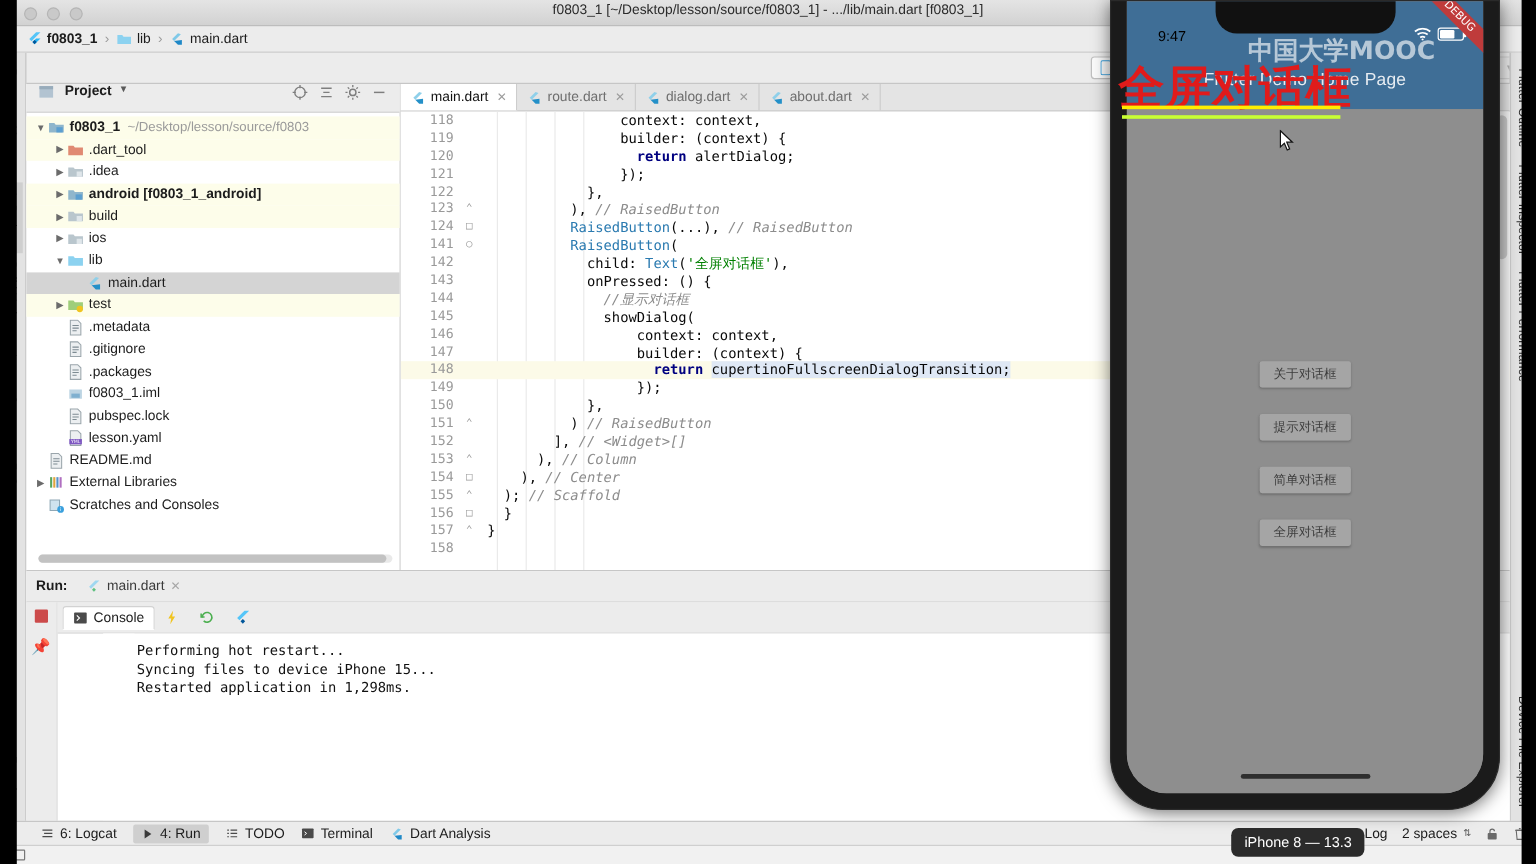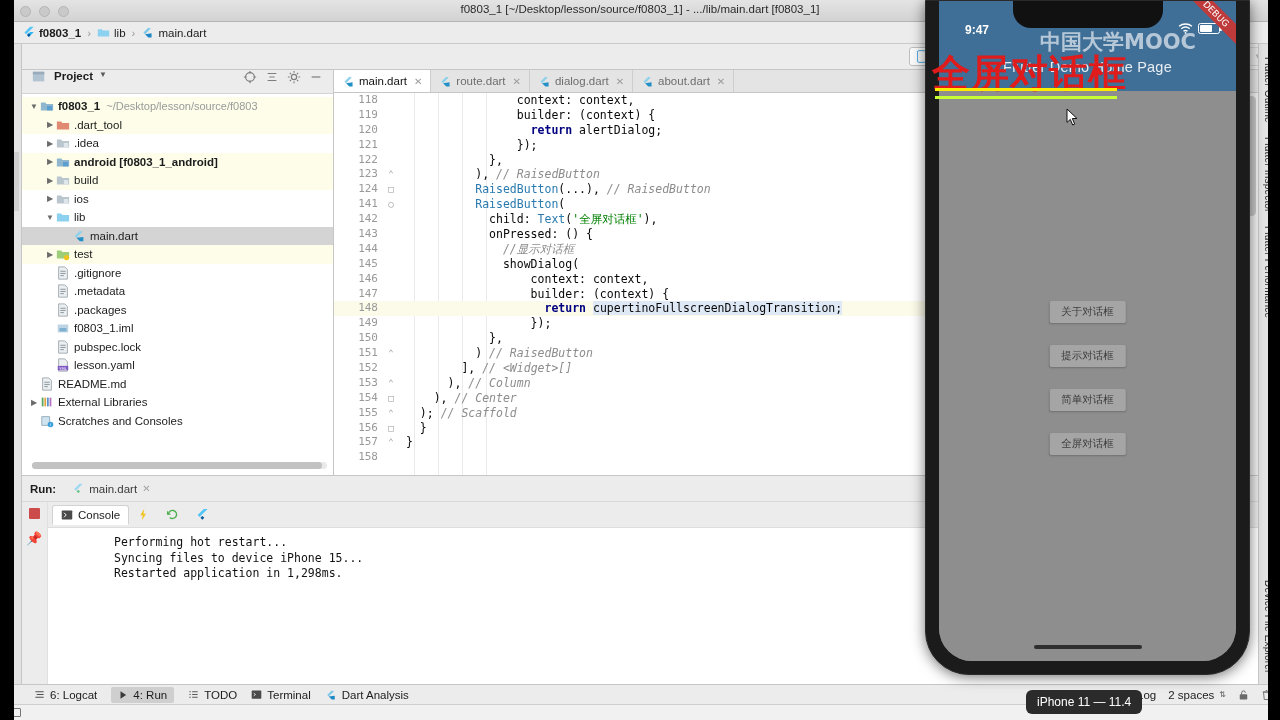--- a/index.html
+++ b/index.html
@@ -233,21 +233,21 @@
   }
   .notch {
     position: absolute; left: 50%; transform: translateX(-50%); top: 0;
     width: 150px; height: 27px; background: #111; border-radius: 0 0 18px 18px; z-index: 6;
   }
   .appbar {
     position: absolute; left: 0; top: 0; right: 0; height: 90px;
     background: #3f6e96;
   }
   .sbtime {
-    position: absolute; left: 26px; top: 22px; font-size: 12px; color: #ffffff; font-weight: bold;
+    position: absolute; left: 26px; top: 22px; font-size: 12px; color: #000000; font-weight: normal;
   }
   .sbright { position: absolute; right: 16px; top: 22px; display: flex; align-items: center; gap: 5px; }
   .wifi { width: 15px; height: 11px; }
   .batt { width: 22px; height: 11px; border: 1px solid #fff; border-radius: 2.5px; position: relative; }
   .batt::after { content:""; position:absolute; right:-3px; top:3px; width:2px; height:4px; background:#fff; border-radius:0 1px 1px 0; }
   .batt i { position:absolute; left:1px; top:1px; bottom:1px; width: 12px; background: #fff; border-radius: 1px; }
   .appbar-title {
     position: absolute; left: 0; right: 0; top: 58px; text-align: center;
     color: #e8edf2; font-size: 14.5px; letter-spacing: .2px;
   }
@@ -491,29 +491,29 @@
               <circle cx="12" cy="12" r="3" fill="#f0c420"></circle>
             </svg>
             <span class="rlabel">test</span>
           </div>
           <div class="row" style="padding-left: 22px;">
             <span class="arrow none">·</span>
             <svg class="fico" viewBox="0 0 16 16">
               <path d="M3 1h7l3 3v11H3z" fill="#eceff1" stroke="#9aa5ab"></path>
               <path d="M5 6h6M5 8.5h6M5 11h4" stroke="#7d8b92"></path>
             </svg>
-            <span class="rlabel">.gitignore</span>
+            <span class="rlabel">.metadata</span>
           </div>
           <div class="row" style="padding-left: 22px;">
             <span class="arrow none">·</span>
             <svg class="fico" viewBox="0 0 16 16">
               <path d="M3 1h7l3 3v11H3z" fill="#eceff1" stroke="#9aa5ab"></path>
               <path d="M5 6h6M5 8.5h6M5 11h4" stroke="#7d8b92"></path>
             </svg>
-            <span class="rlabel">.metadata</span>
+            <span class="rlabel">.gitignore</span>
           </div>
           <div class="row" style="padding-left: 22px;">
             <span class="arrow none">·</span>
             <svg class="fico" viewBox="0 0 16 16">
               <path d="M3 1h7l3 3v11H3z" fill="#eceff1" stroke="#9aa5ab"></path>
               <path d="M5 6h6M5 8.5h6M5 11h4" stroke="#7d8b92"></path>
             </svg>
             <span class="rlabel">.packages</span>
           </div>
           <div class="row" style="padding-left: 22px;">
@@ -803,14 +803,14 @@
 
   <div class="wm-mooc">中国大学MOOC</div>
   <div class="wm-red">全屏对话框</div>
   <div class="wm-underline1"></div>
   <div class="wm-underline2"></div>
 
   <svg class="cursor" width="13" height="19" viewBox="0 0 13 19">
     <path d="M1 1l10 9.5H6.3l2.4 5.6-2 .9-2.4-5.6-3.3 3z" fill="#fff" stroke="#111" stroke-width="1"></path>
   </svg>
 
-  <div class="devtip">iPhone 11 — 11.4</div>
+  <div class="devtip">iPhone 8 — 13.3</div>
 </div>
 
 </body></html>

